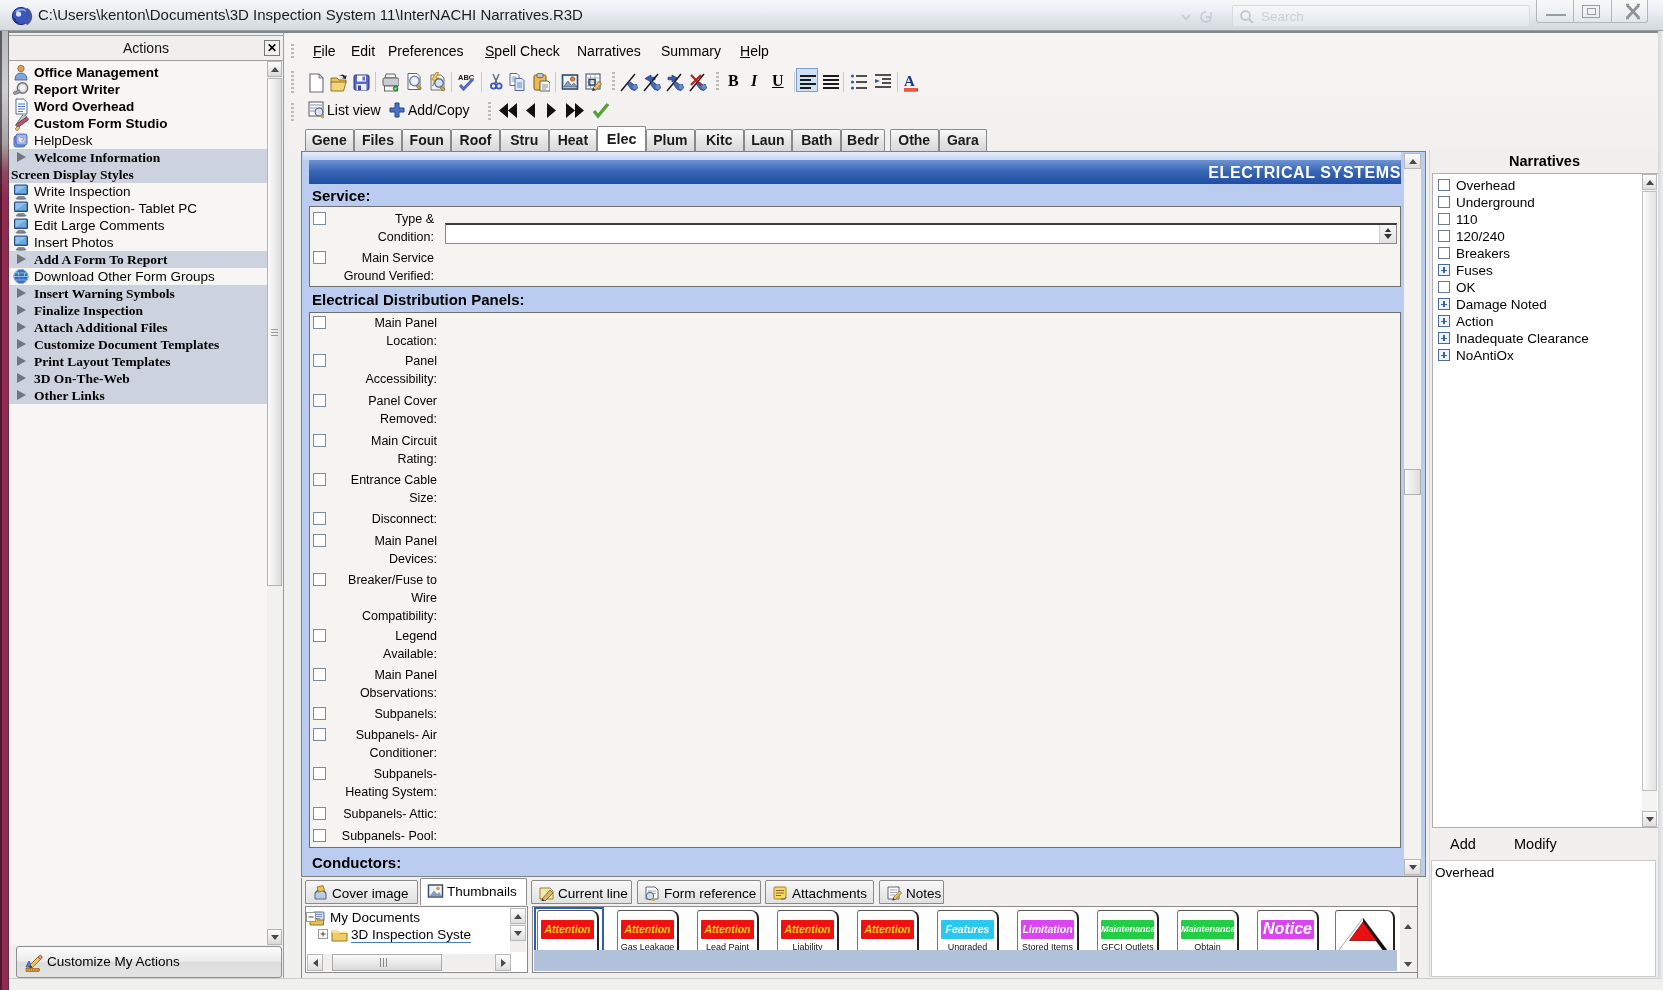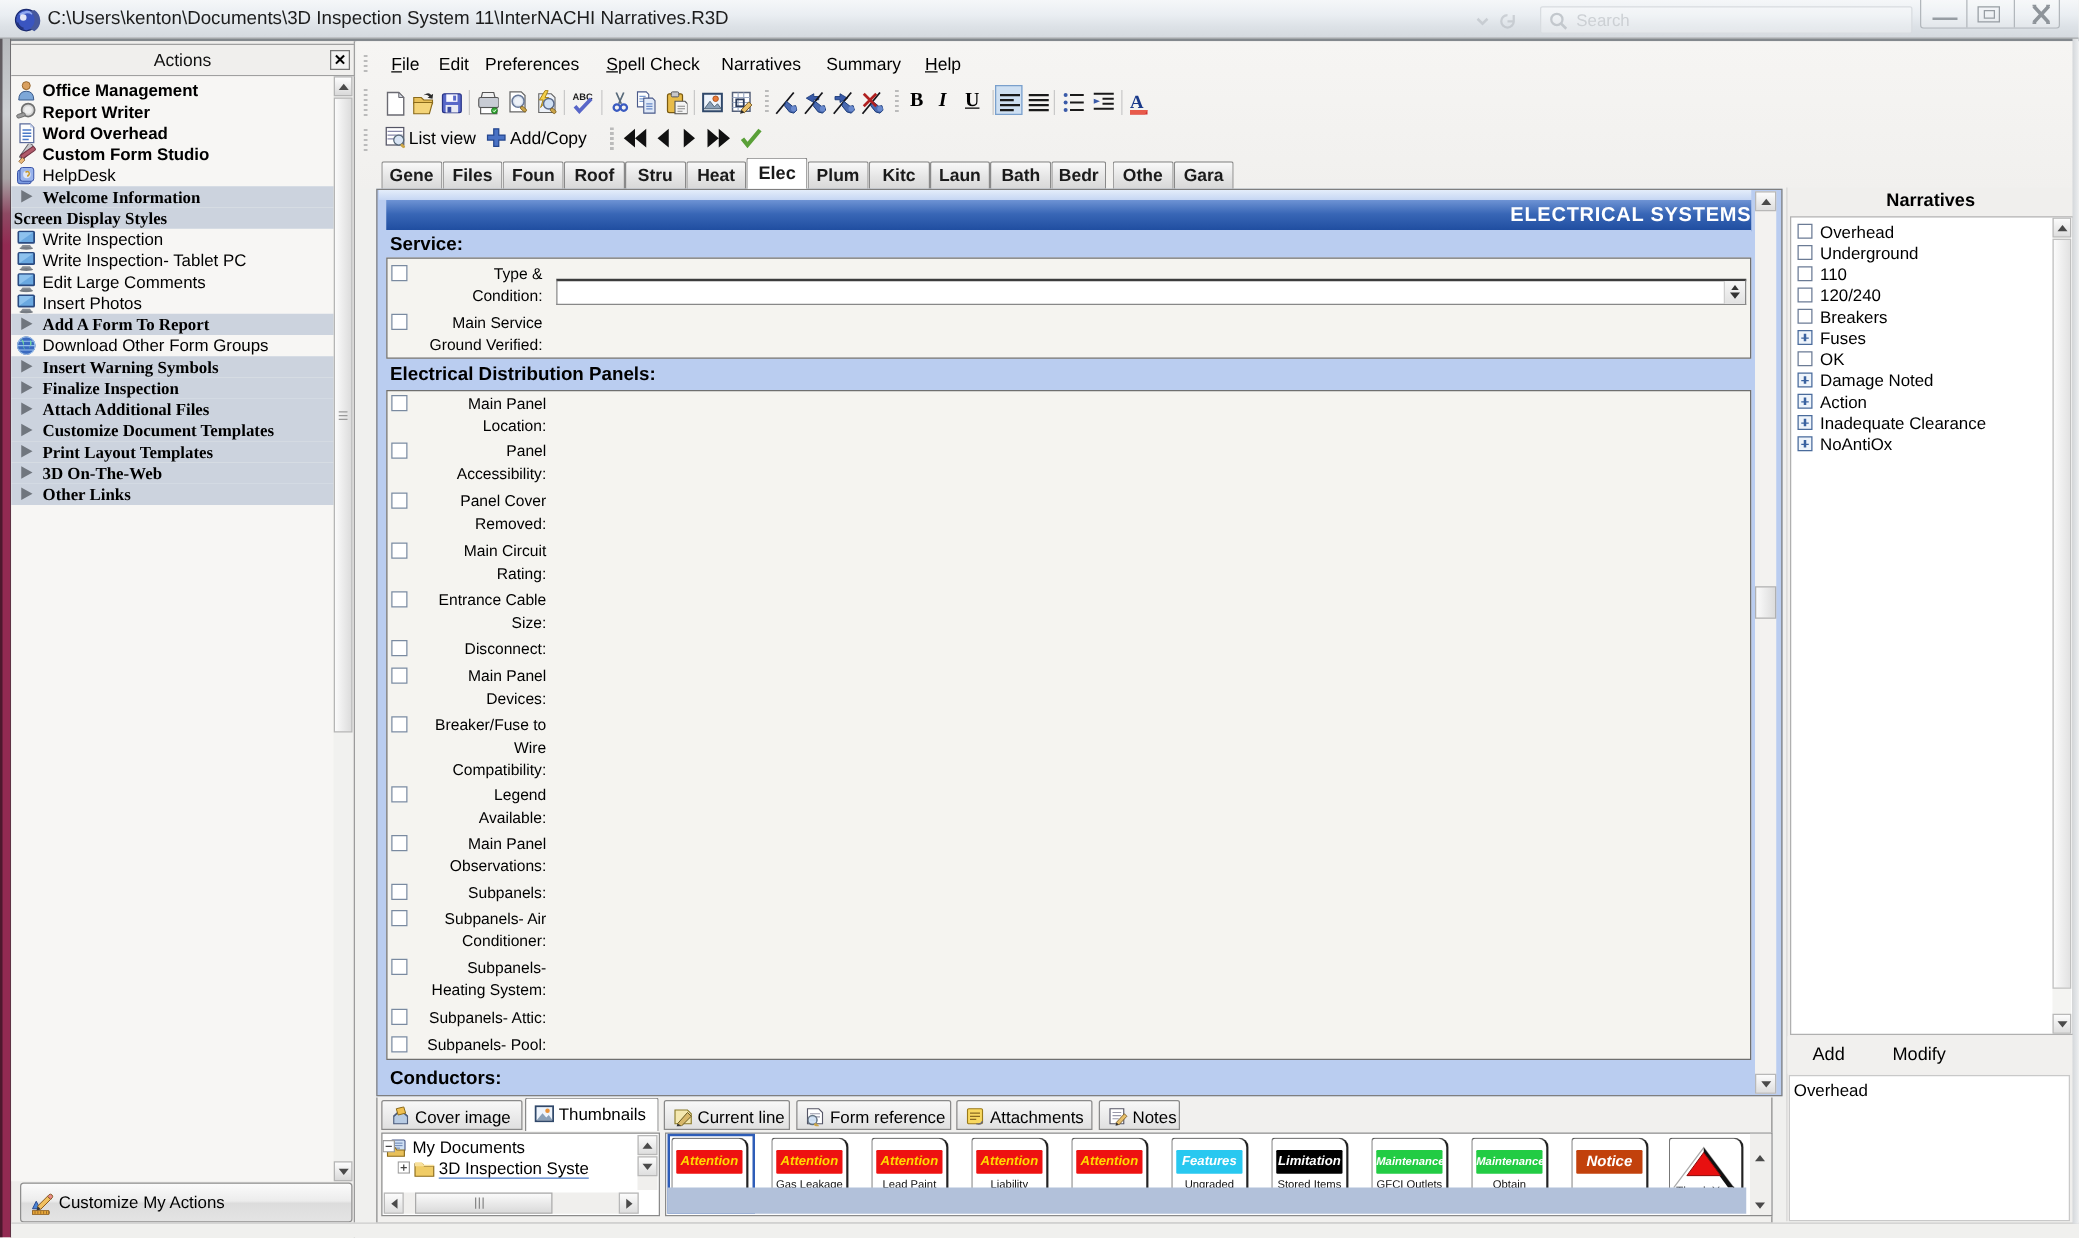--- a/index.html
+++ b/index.html
@@ -706,33 +706,33 @@
       </div>
       <div class="card" style="left:324px">
         <div class="band" style="background:#ee1111;color:#ffd900;font-size:10.5px">Attention</div>
         <div class="sub"></div>
       </div>
       <div class="card" style="left:404px">
         <div class="band" style="background:#28c8f0;color:#ffffff;font-size:10.5px">Features</div>
         <div class="sub">Ungraded</div>
       </div>
       <div class="card" style="left:484px">
-        <div class="band" style="background:#000000;color:#ffffff;font-size:10.5px">Limitation</div>
+        <div class="band" style="background:#d946ef;color:#ffffff;font-size:10.5px">Limitation</div>
         <div class="sub">Stored Items</div>
       </div>
       <div class="card" style="left:564px">
         <div class="band" style="background:#22cc44;color:#ffffff;font-size:9px">Maintenance</div>
         <div class="sub">GFCI Outlets</div>
       </div>
       <div class="card" style="left:644px">
         <div class="band" style="background:#22cc44;color:#ffffff;font-size:9px">Maintenance</div>
         <div class="sub">Obtain</div>
       </div>
       <div class="card" style="left:724px">
-        <div class="band" style="background:#c2410c;color:#ffffff;font-size:12px">Notice</div>
+        <div class="band" style="background:#d946ef;color:#ffffff;font-size:16px">Notice</div>
         <div class="sub"></div>
       </div>
       <div class="card" style="left:802px;width:60px">
 <svg width="56" height="40" viewBox="0 0 56 40" style="position:absolute;left:0;top:1px">
 <path d="M3 38 L27 6 L51 38" fill="none" stroke="#aaa" stroke-width="1"></path>
 <path d="M27 6 L51 38 L46.5 38 L27 11.5 z" fill="#111"></path>
 <path d="M27 10 L40.5 28.5 H13.5 z" fill="#e81010" stroke="#8a0a0a" stroke-width="0.8"></path>
 </svg>
 <div style="position:absolute;left:0;right:0;top:37px;text-align:center;font-size:9.5px;color:#111">Thank You!</div>
       </div>

